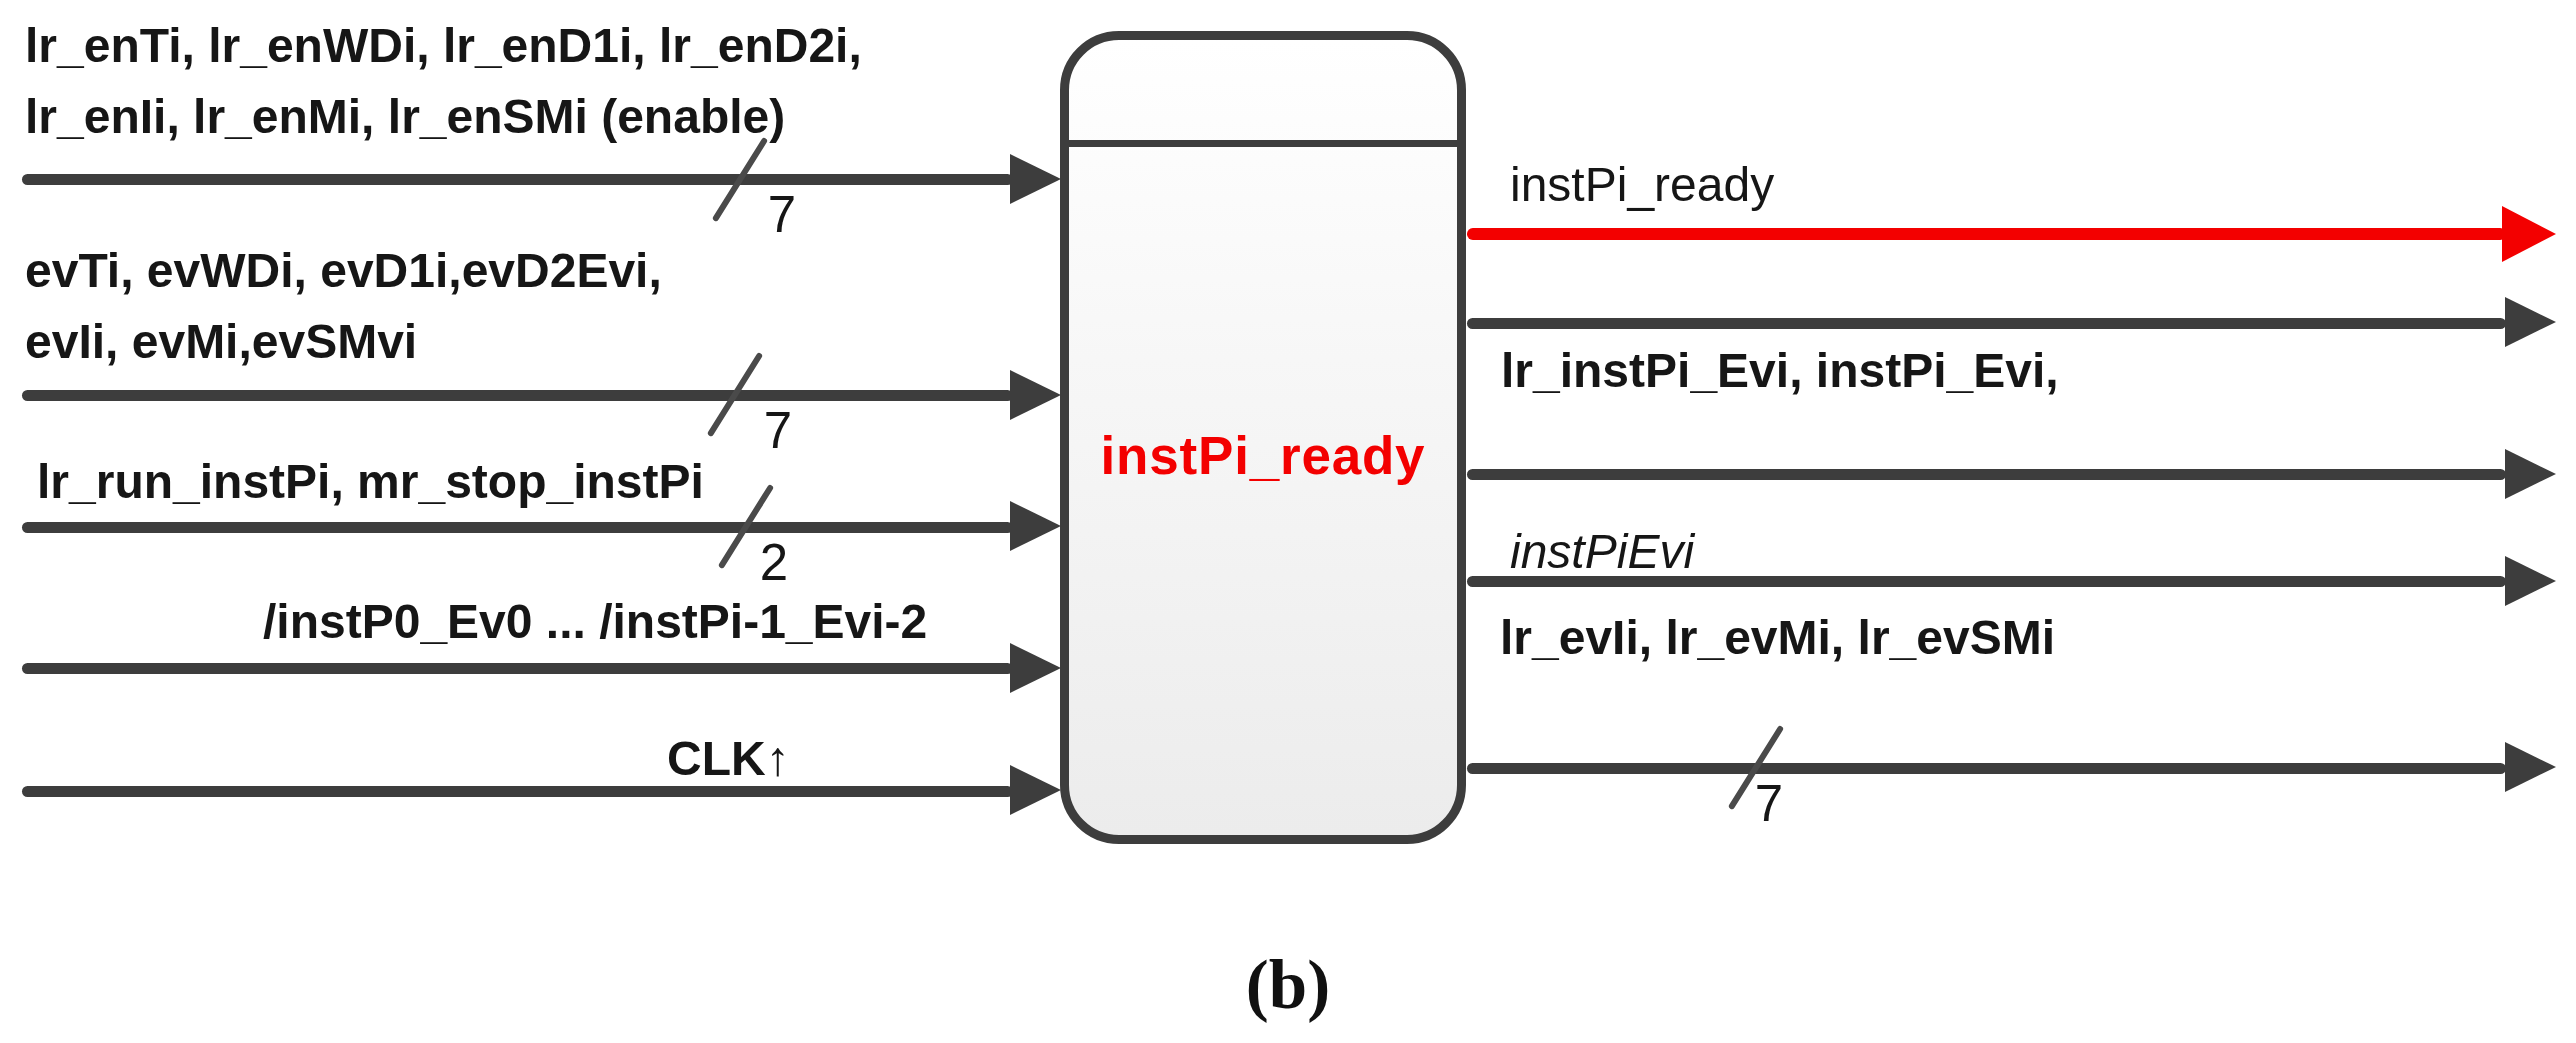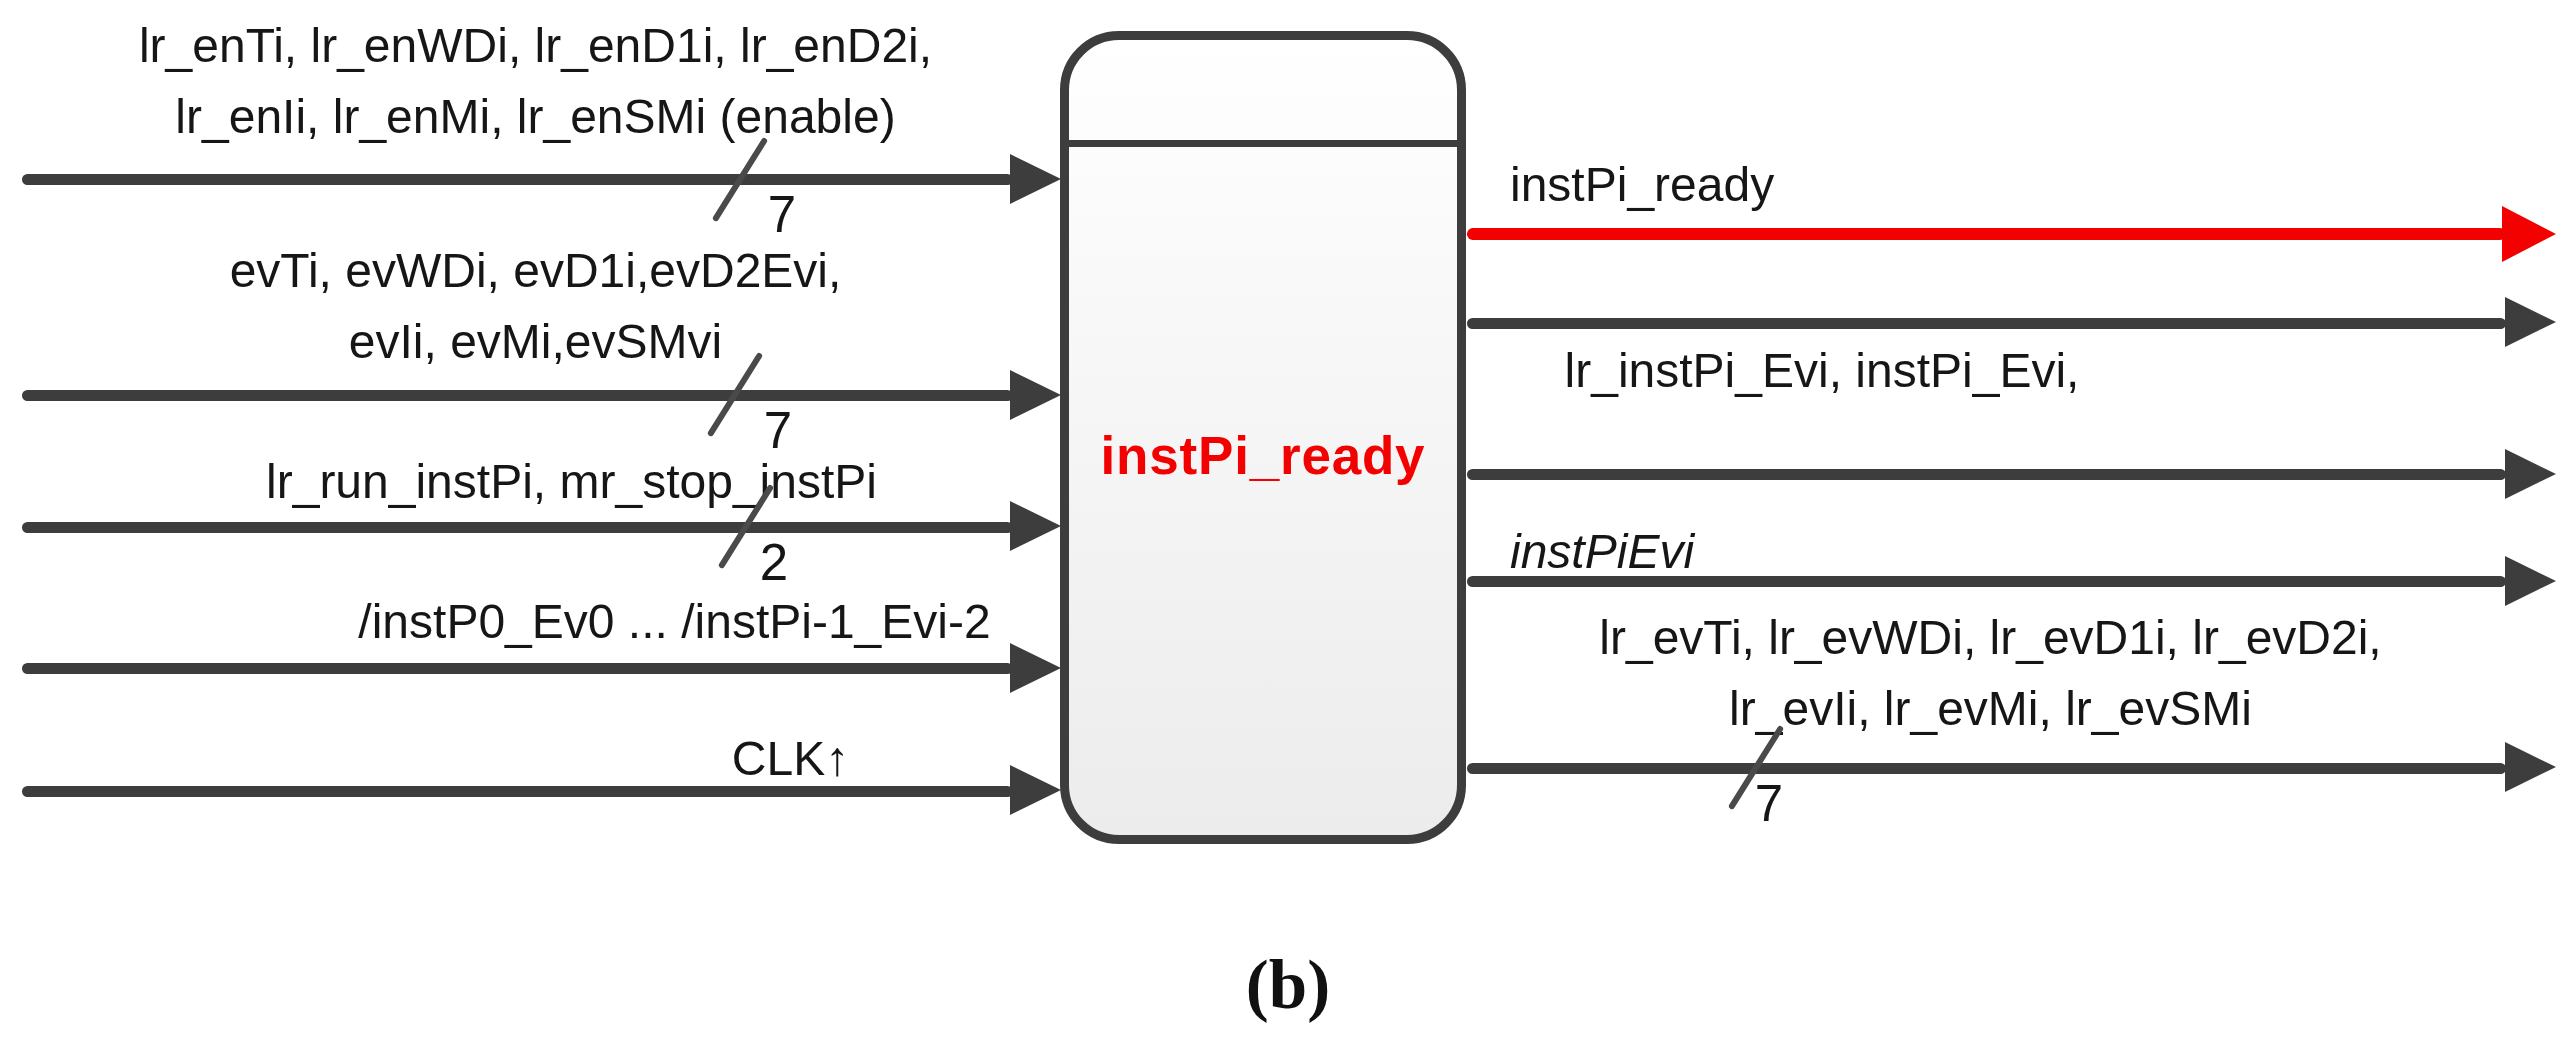--- a/index.html
+++ b/index.html
@@ -1,20 +1,20 @@
 <!DOCTYPE html>
 <html style="font-size:13px"><head>
 <meta charset="utf-8">
 <style>
   html,body{margin:0;padding:0;background:#ffffff;}
   .stage{position:relative;width:2576px;height:1044px;background:#ffffff;overflow:hidden;
          font-family:"Liberation Sans",sans-serif;color:#161616;}
   
   .lbl{position:absolute;font-size:48px;line-height:71px;white-space:nowrap;color:#161616;}
-  .lbl.center{text-align:center;white-space:normal;}
+  .lbl.center{white-space:normal;font-weight:bold;}
   .lbl .ln{display:block;white-space:nowrap;}
   
   .wire{position:absolute;height:10.7px;background:#3d3d3d;border-radius:5.8px;}
   .wire.red{height:12.3px;background:#f30000;}
   
   .ah{position:absolute;width:0;height:0;border-top:25.5px solid transparent;
       border-bottom:25.5px solid transparent;border-left:51px solid #3d3d3d;}
   .ah.red{border-top:28px solid transparent;border-bottom:28px solid transparent;
       border-left:54px solid #f30000;}
   
@@ -40,21 +40,21 @@
   <div class="lbl center" style="left:25px;top:10px;width:1021px;">
     <span class="ln">lr_enTi, lr_enWDi, lr_enD1i, lr_enD2i,</span>
     <span class="ln">lr_enIi, lr_enMi, lr_enSMi (enable)</span>
   </div>
 
   <div class="lbl center" style="left:25px;top:235px;width:1021px;">
     <span class="ln">evTi, evWDi, evD1i,evD2Evi,</span>
     <span class="ln">evIi, evMi,evSMvi</span>
   </div>
 
-  <div class="lbl center" style="left:49px;top:446px;width:1045px;">lr_run_instPi, mr_stop_instPi</div>
+  <div class="lbl center" style="left:37px;top:446px;width:1045px;">lr_run_instPi, mr_stop_instPi</div>
 
   <div class="lbl center" style="left:263px;top:586px;width:823px;">/instP0_Ev0 ... /instPi-1_Evi-2</div>
 
   <div class="lbl center" style="left:667px;top:723px;width:247px;">CLK↑</div>
 
   <div class="wire" style="left:22px;top:174px;width:991px;"></div>
   <div class="ah" style="left:1010px;top:154px;"></div>
   <div class="slash" style="left:737px;top:131px;"></div>
   <div class="busnum" style="left:745px;top:189px;">7</div>
 
@@ -82,21 +82,20 @@
   <div class="lbl" style="left:1510px;top:160px;line-height:49px;">instPi_ready</div>
 
 
   <div class="lbl center" style="left:1501px;top:335px;width:642px;">
     <span class="ln">lr_instPi_Evi, instPi_Evi,</span>
   </div>
 
   <div class="lbl" style="left:1510px;top:527px;line-height:49px;font-style:italic;">instPiEvi</div>
 
   <div class="lbl center" style="left:1500px;top:602px;width:981px;">
-    <span class="ln">lr_evTi, lr_evWDi, lr_evD1i, lr_evD2i,</span>
     <span class="ln">lr_evIi, lr_evMi, lr_evSMi</span>
   </div>
 
   <div class="wire red" style="left:1467px;top:228px;width:1039px;"></div>
   <div class="ah red" style="left:2502px;top:206px;"></div>
 
   <div class="wire" style="left:1467px;top:318px;width:1039px;"></div>
   <div class="ah" style="left:2505px;top:297px;"></div>
 
   <div class="wire" style="left:1467px;top:469px;width:1039px;"></div>

